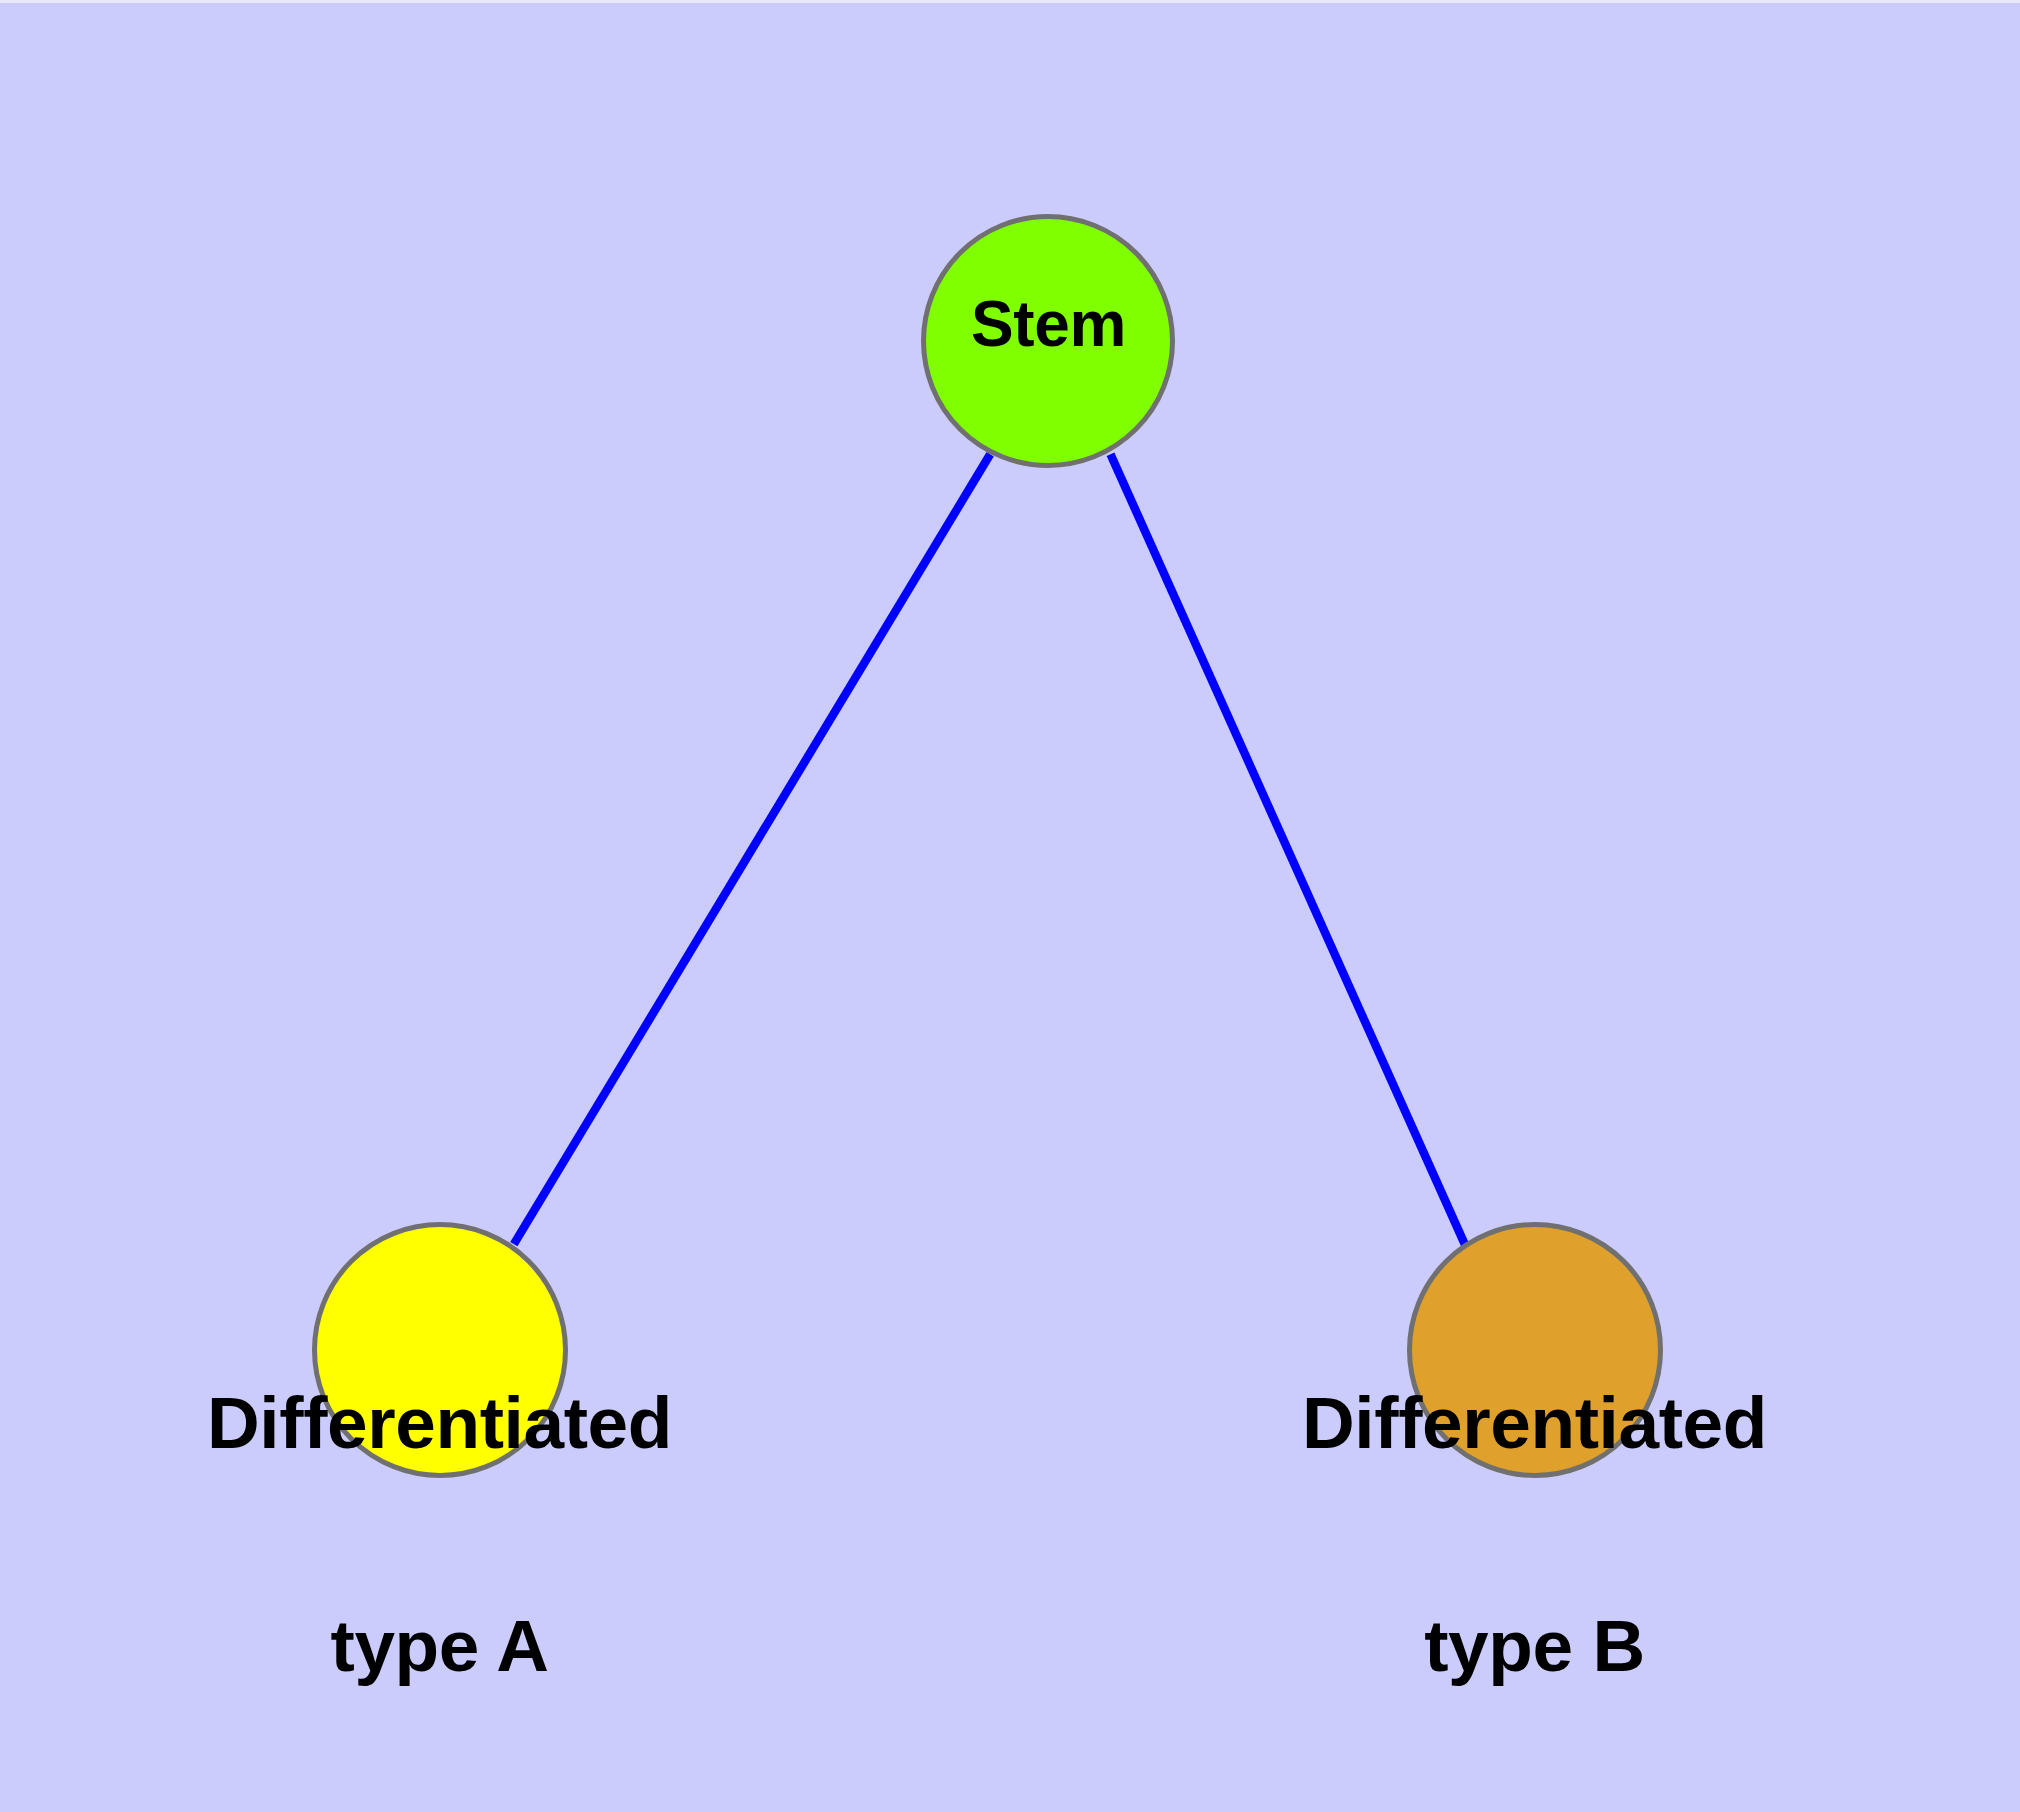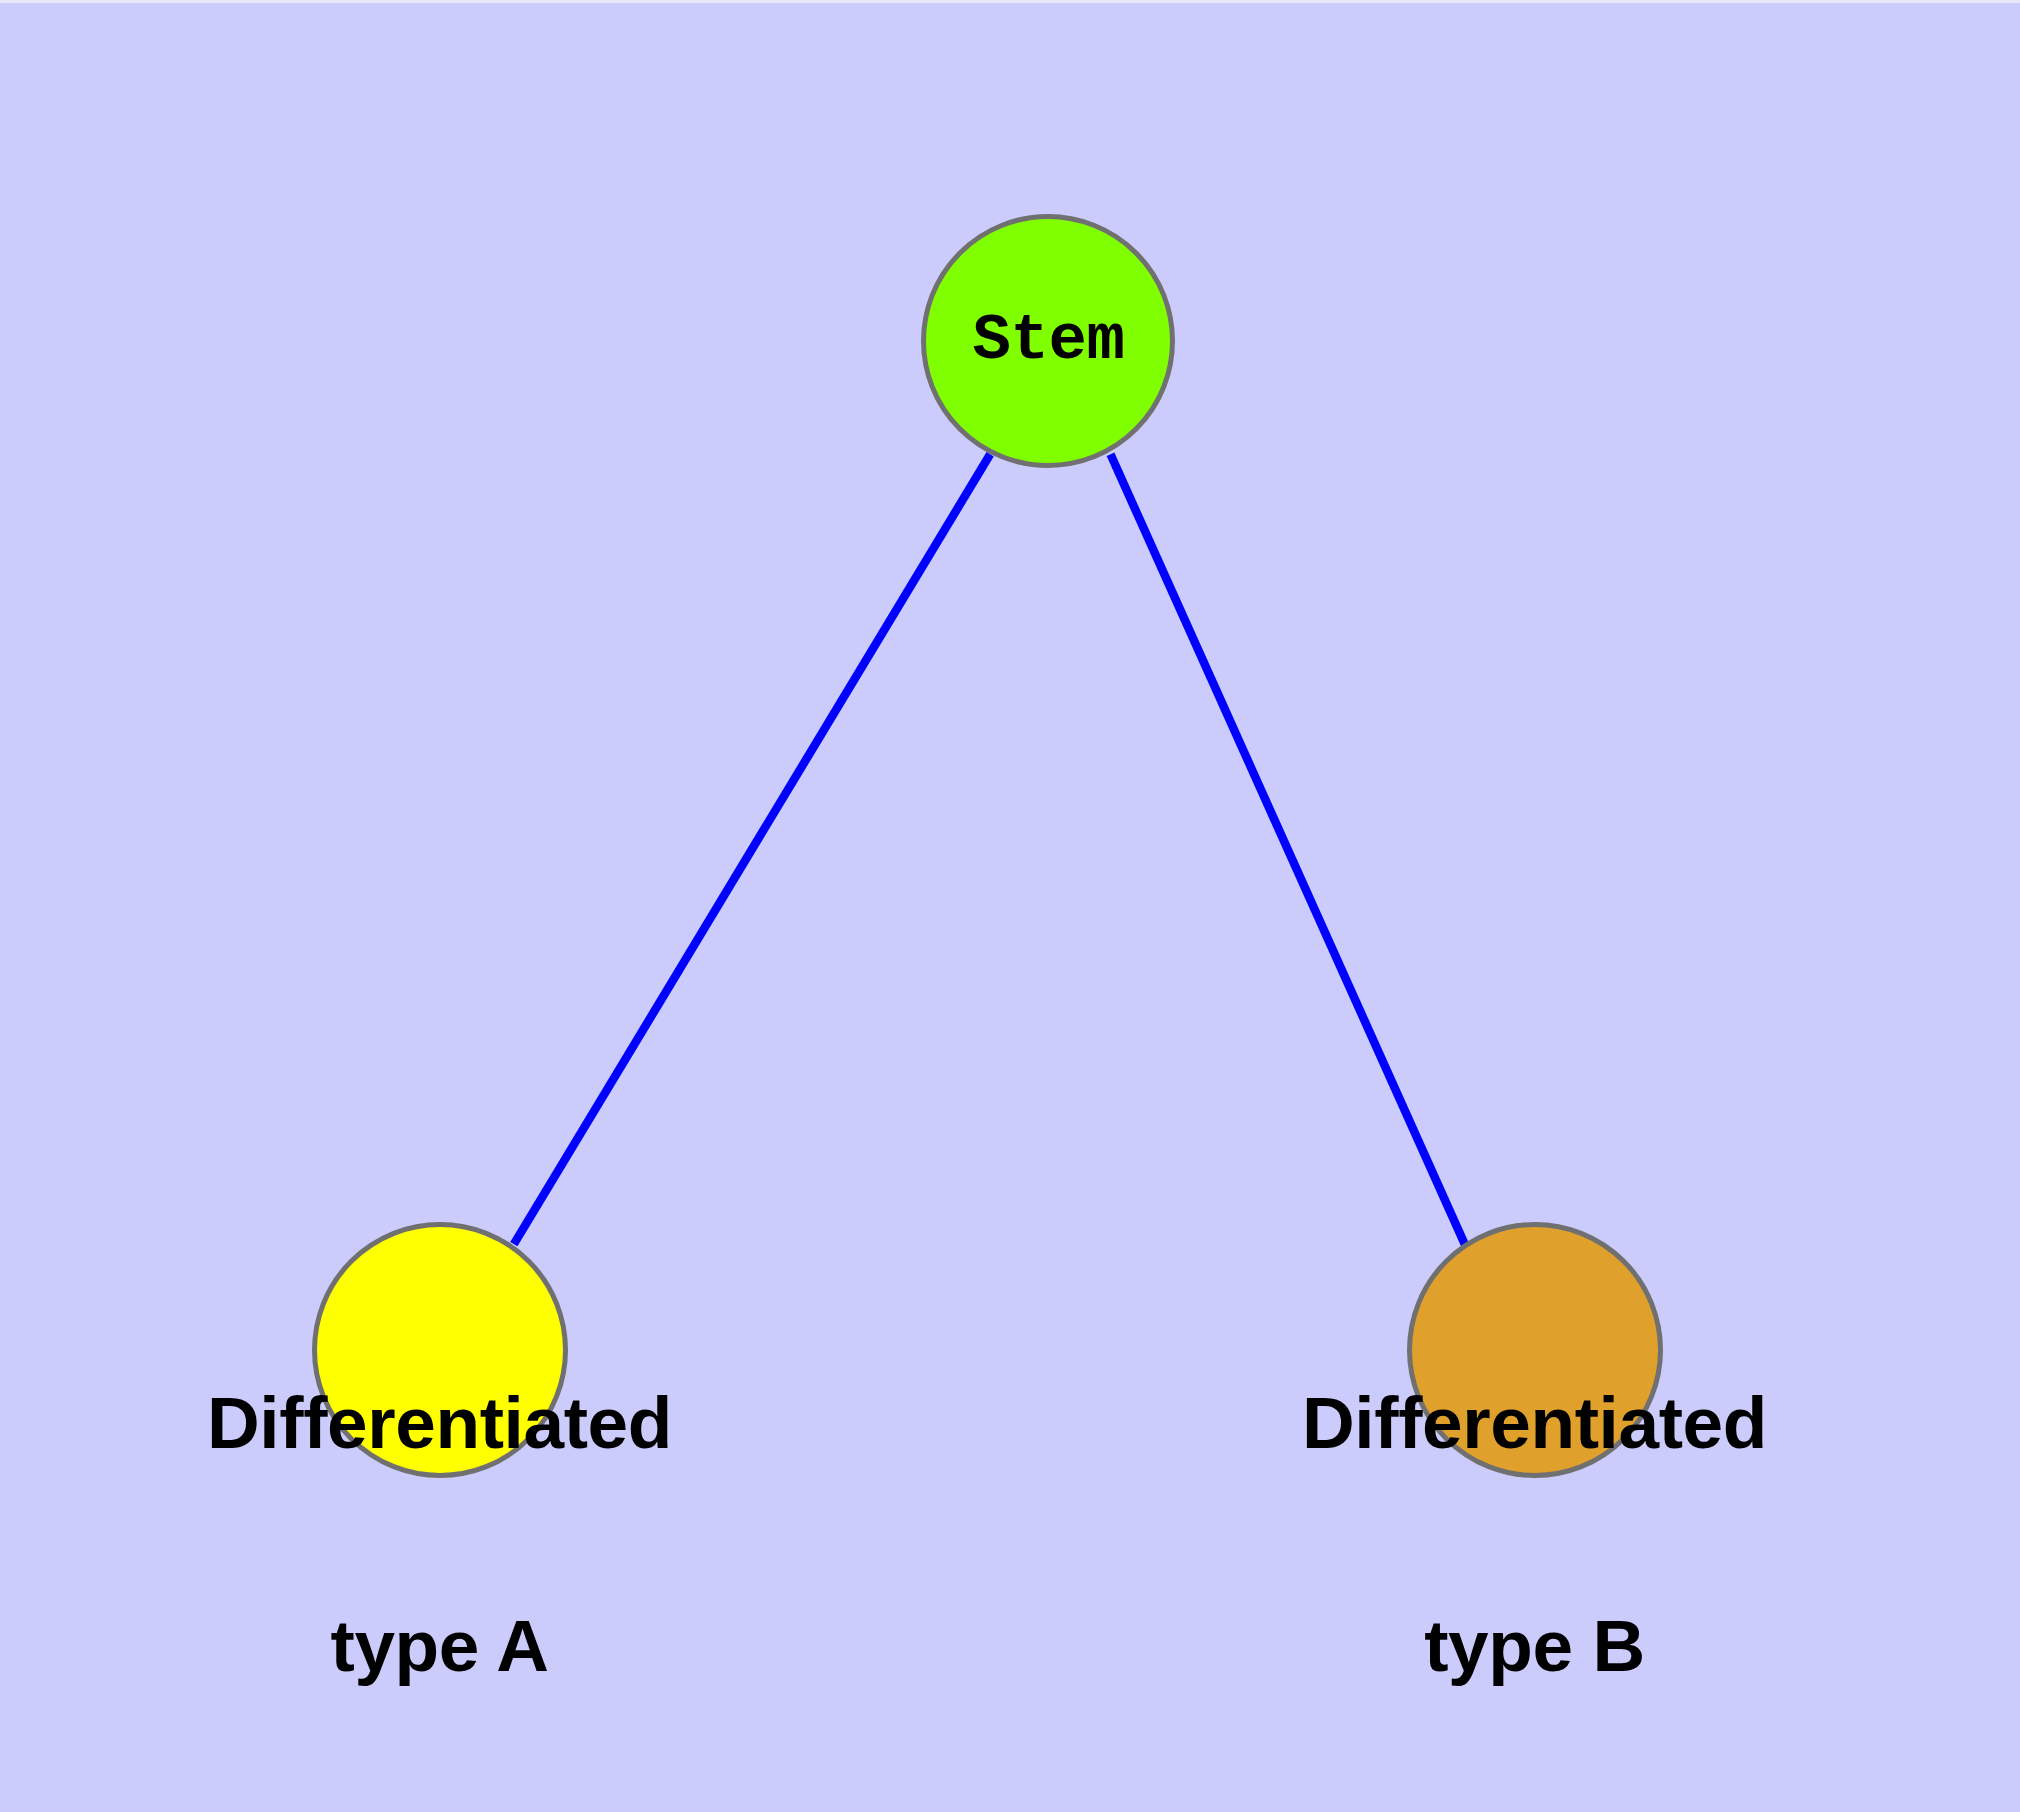--- a/index.html
+++ b/index.html
@@ -65,21 +65,21 @@
 <div id="graph-canvas">
 
   <div id="top-strip"></div>
 
   <svg id="edge-layer" viewBox="0 0 2384 2138" width="2021" height="1812" xmlns="http://www.w3.org/2000/svg">
     <line x1="1168" y1="536" x2="606" y2="1468" stroke="#0000ff" stroke-width="10" stroke-linecap="butt"></line>
     <line x1="1310" y1="536" x2="1728" y2="1468" stroke="#0000ff" stroke-width="10" stroke-linecap="butt"></line>
   </svg>
 
   <div class="node" style="left:921px; top:214px; width:254px; height:254px; background:#80ff00;"></div>
-  <div class="node-label label-stem" style="left:794px; top:309px; width:509px;font-family:Liberation Mono, monospace;">Stem</div>
+  <div class="node-label label-stem" style="left:794px; top:292px; width:509px;">Stem</div>
 
   <div class="node" style="left:312px; top:1222px; width:256px; height:256px; background:#ffff00;"></div>
   <div class="node-label label-child" style="left:-69px; top:1237px; width:1017px;">
     <div>Differentiated</div>
     <div>type A</div>
   </div>
 
   <div class="node" style="left:1407px; top:1222px; width:256px; height:256px; background:#e0a02c;"></div>
   <div class="node-label label-child" style="left:1026px; top:1237px; width:1017px;">
     <div>Differentiated</div>

